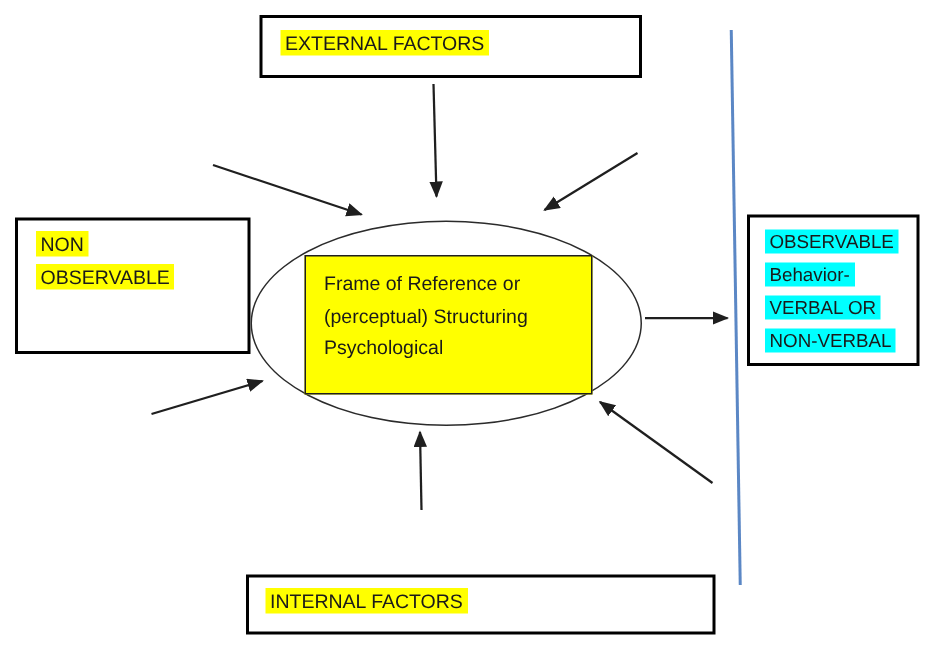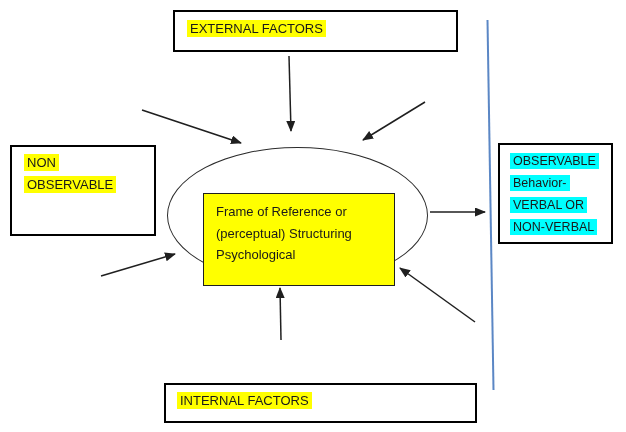--- a/index.html
+++ b/index.html
@@ -41,25 +41,24 @@
   }
   .center-box {
     position: absolute;
     left: 203px; top: 170px;
     width: 192px; height: 93px;
     background: #FFFF00;
     border: 1.6px solid #1f1f1f;
     box-sizing: border-box;
     z-index: 3;
     padding: 7px 0 0 12px;
-    margin-top: 23px;
   }
   .center-box .line { line-height: 21.5px; white-space: nowrap; }
-  .top-box   { left: 173px; top: 10px;  width: 285px; height: 42px; padding: 6px 0 0 12px; }
-  .left-box  { left: 10px;  top: 145px; width: 146px; height: 91px; padding: 5px 0 0 12px; }
+  .top-box   { left: 173px; top: 10px;  width: 255px; height: 42px; padding: 6px 0 0 12px; }
+  .left-box  { left: 10px;  top: 145px; width: 157px; height: 91px; padding: 5px 0 0 12px; }
   .right-box { left: 498px; top: 143px; width: 115px; height: 101px; padding: 5px 0 0 10px; font-size: 12.5px; }
   .right-box .line { line-height: 22px; }
   .bottom-box{ left: 164px; top: 383px; width: 313px; height: 40px; padding: 5px 0 0 11px; }
   .arrows-layer {
     position: absolute;
     left: 0; top: 0;
     width: 626px; height: 432px;
     z-index: 4;
     pointer-events: none;
   }

